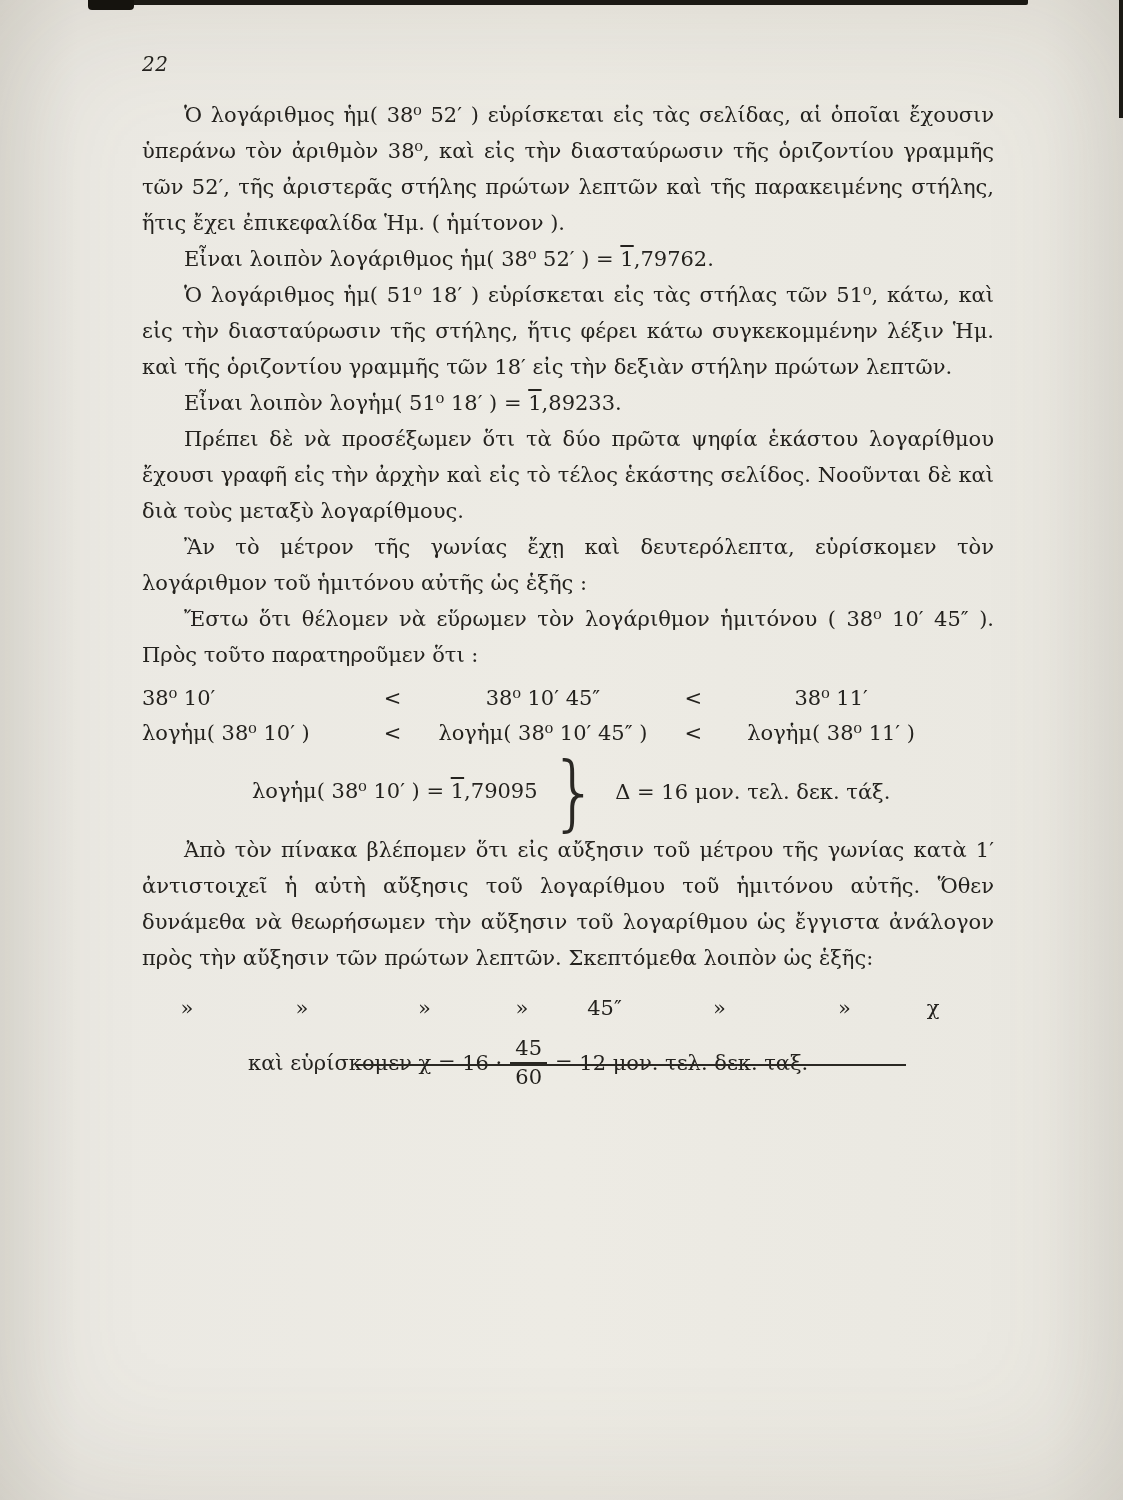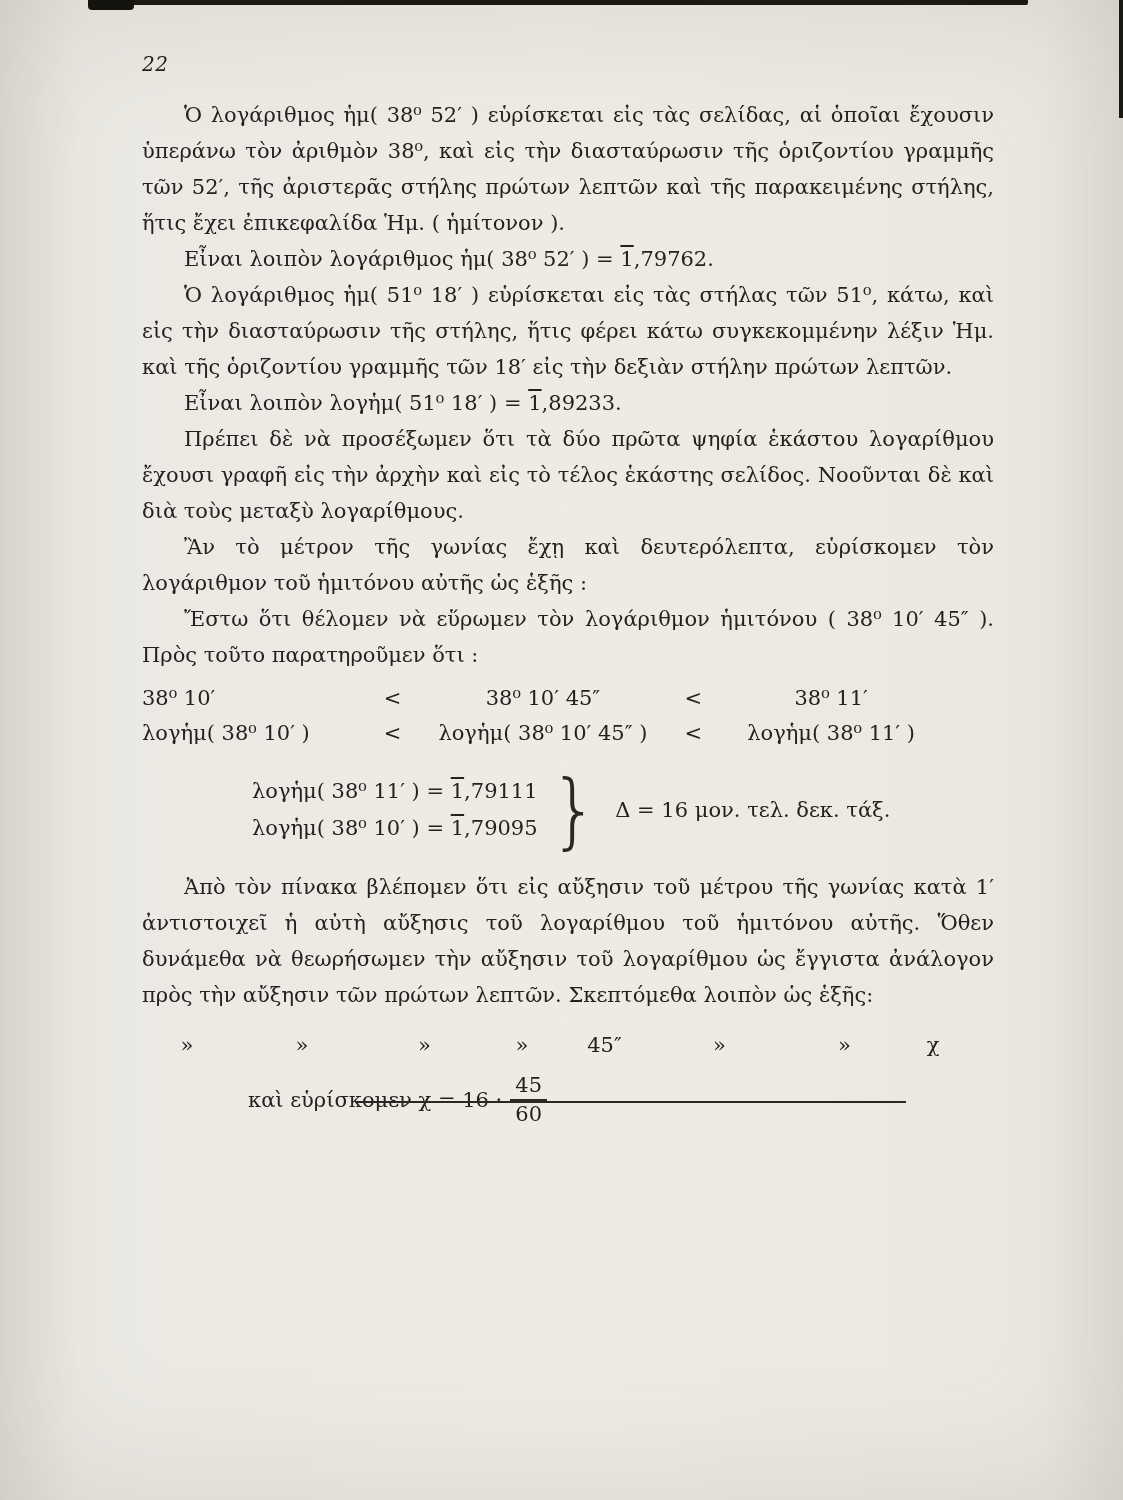--- a/index.html
+++ b/index.html
@@ -133,21 +133,20 @@
         <td class="clt">&lt;</td>
         <td class="cc">λογἡμ( 38⁰ 11′ )</td>
         <td class="ctail"></td>
       </tr>
     </tbody>
       </table>
 
 
     <div class="eqs">
       <div class="eqs-left">
-        <div><span>λογἡμ( 38⁰ 11′ ) = </span><span class="bar">1</span><span>,79111</span></div>
         <div><span>λογἡμ( 38⁰ 10′ ) = </span><span class="bar">1</span><span>,79095</span></div>
       </div>
       <div class="eqs-brace">}</div>
       <div class="eqs-delta">Δ = 16 μον. τελ. δεκ. τάξ.</div>
     </div>
 
     <p class="para">Ἀπὸ τὸν πίνακα βλέπομεν ὅτι εἰς αὔξησιν τοῦ μέτρου τῆς γωνίας κατὰ 1′ ἀντιστοιχεῖ ἡ αὐτὴ αὔξησις τοῦ λογαρίθμου τοῦ ἡμιτόνου αὐτῆς. Ὅθεν δυνάμεθα νὰ θεωρήσωμεν τὴν αὔξησιν τοῦ λογαρίθμου ὡς ἔγγιστα ἀνάλογον πρὸς τὴν αὔξησιν τῶν πρώτων λεπτῶν. Σκεπτόμεθα λοιπὸν ὡς ἑξῆς:</p>
 
     <div class="rule3-wrap">
       <table class="rule3">
@@ -166,16 +165,17 @@
         </table>
       <div class="rule3-underline"></div>
     </div>
 
     <div class="solution">
       <span>καὶ εὑρίσκομεν χ = 16 ·</span>
       <span class="frac">
         <span class="fnum">45</span>
         <span class="fden">60</span>
       </span>
+      <span>= 12 μον. τελ. δεκ. ταξ.</span>
     </div>
 
   </div>
 </div>
 
 </body></html>

